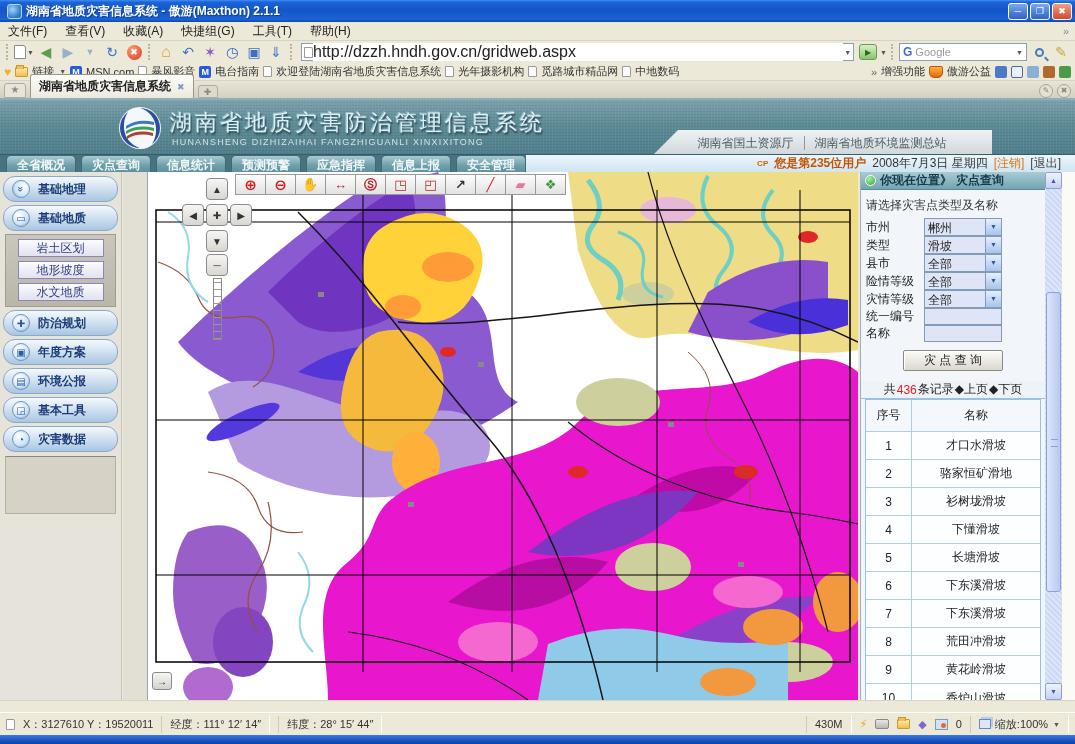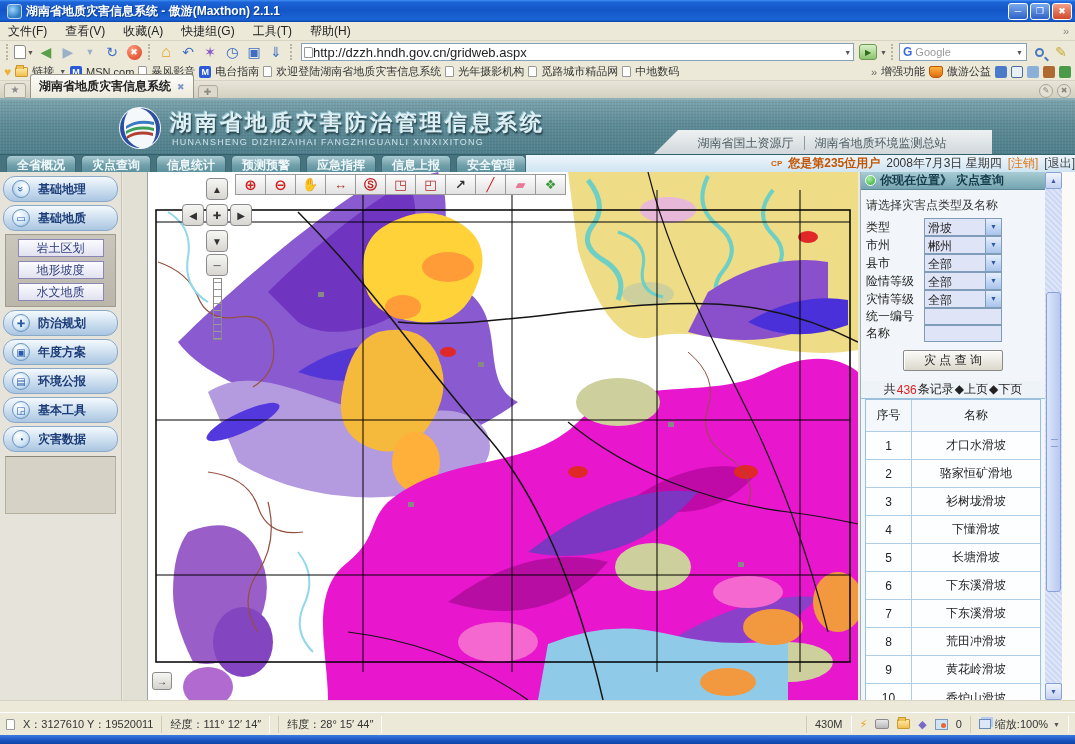--- a/index.html
+++ b/index.html
@@ -25,21 +25,21 @@
 
   
   .toolbar { left:0; top:41px; width:1075px; height:22px; background:#ece9d8; display:flex; align-items:center; gap:2px; padding:0 4px; }
   .grip { width:4px; height:16px; border-left:2px dotted #b8b4a4; margin:0 2px; }
   .tbtn { min-width:20px; height:19px; display:flex; align-items:center; justify-content:center; font-size:14px; border-radius:2px; }
   .page-ic { width:12px; height:14px; background:#fff; border:1px solid #8a8a8a; border-top-right-radius:3px; position:relative; }
   .caret { font-size:7px; color:#555; margin-left:1px; }
   .c-green { color:#5aa048; } .c-gray { color:#9ab0c8; } .c-blue { color:#3f6fc4; } .c-gold { color:#e8a020; } .c-purp { color:#8858c8; }
   .stop-ic { width:15px; height:15px; border-radius:50%; background:radial-gradient(circle at 35% 30%,#ff9a7a,#d83a1a); color:#fff; font-size:9px; line-height:15px; text-align:center; }
   .urlbox { flex:1; height:18px; background:#fff; border:1px solid #8aa0b8; display:flex; align-items:center; padding:0 2px; margin:0 3px; }
-  .urlbox input { flex:1; border:none; outline:none; font-size:13px; font-family:"Liberation Sans","DejaVu Sans",sans-serif; color:#222; }
+  .urlbox input { flex:1; border:none; outline:none; font-size:16px; font-family:"Liberation Sans","DejaVu Sans",sans-serif; color:#222; }
   .go-btn { width:18px; height:16px; background:linear-gradient(180deg,#d8f0c8,#8cc470); border:1px solid #6a9a50; border-radius:3px; color:#2a6a18; font-size:8px; text-align:center; line-height:15px; }
   .searchbox { width:128px; height:18px; background:#fff; border:1px solid #8aa0b8; display:flex; align-items:center; padding:0 3px; gap:3px; }
   .g-logo { color:#3a6cd8; font-weight:bold; font-size:12px; }
   .search-ph { color:#9a9a9a; flex:1; font-size:11px; }
   .mag { width:9px; height:9px; border:2px solid #4a7ac0; border-radius:50%; position:relative; }
   .mag::after { content:""; position:absolute; width:5px; height:2px; background:#4a7ac0; transform:rotate(45deg); left:7px; top:8px; }
 
   
   .linksbar { left:0; top:63px; width:1075px; height:18px; background:#ece9d8; border-bottom:1px solid #d8d4c4; display:flex; align-items:center; gap:4px; padding:0 4px; font-size:11px; color:#333; }
   .folder-ic { width:13px; height:10px; background:linear-gradient(180deg,#ffe9a8,#f0c050); border:1px solid #c89a30; border-radius:1px; position:relative; }
@@ -59,30 +59,30 @@
   .tab-tools { margin-left:auto; display:flex; gap:4px; align-items:center; }
   .round-btn { width:14px; height:14px; border-radius:50%; border:1px solid #a8a494; background:#e4e1d4; color:#8a8a7a; font-size:8px; text-align:center; line-height:12px; }
 
   
   .banner { left:0; top:98px; width:1075px; height:57px;
     background:linear-gradient(180deg,#7ba2ac 0%,#5d8b96 45%,#4f7f8b 100%);
     background-blend-mode:normal; overflow:hidden; border-top:2px solid #8fb0b8; border-bottom:1px solid #32606c; }
   .banner::before { content:""; position:absolute; inset:0;
     background:repeating-linear-gradient(90deg,rgba(255,255,255,.05) 0 1px,transparent 1px 3px),repeating-linear-gradient(0deg,rgba(0,0,0,.06) 0 1px,transparent 1px 3px); }
   .logo-wrap { position:absolute; left:118px; top:6px; width:44px; height:44px; }
-  .banner-title { position:absolute; left:170px; top:8px; color:#dff0f5; font-size:22px; font-weight:bold; letter-spacing:3px; text-shadow:1px 2px 2px #1e3c46, -1px -1px 0 #8fc0cc; white-space:nowrap; }
+  .banner-title { position:absolute; left:170px; top:8px; color:#dff0f5; font-size:22px; font-weight:normal; letter-spacing:3px; text-shadow:1px 2px 2px #1e3c46, -1px -1px 0 #8fc0cc; white-space:nowrap; }
   .banner-sub { position:absolute; left:172px; top:37px; color:#cfe4ea; font-size:9px; letter-spacing:1.2px; }
   .gov-tab { position:absolute; left:652px; top:30px; width:340px; height:26px; background:linear-gradient(180deg,#eef1f2,#cfd6d9); clip-path:polygon(26px 0,100% 0,100% 100%,0 100%); display:flex; align-items:center; justify-content:center; gap:10px; color:#4a5a60; font-size:12px; }
   .gov-sep { width:1px; height:14px; background:#8a9aa0; }
 
   
   .navrow { left:0; top:155px; width:1075px; height:17px; background:#46737e; display:flex; }
   .nav-tabs { display:flex; gap:5px; padding-left:6px; }
   .nav-tab { min-width:70px; padding:1px 10px 0; background:linear-gradient(180deg,#a9cad2,#6f9fa9 60%,#5d929e); border:1px solid #3d6a74; border-bottom:none; border-radius:5px 5px 0 0; color:#f0f8fa; font-weight:bold; text-align:center; font-size:12px; }
-  .userarea { flex:1; background:linear-gradient(180deg,#eef6fc,#cfe4f2); display:flex; align-items:center; justify-content:flex-end; gap:6px; font-size:12px; color:#333; }
+  .userarea { flex:1; background:linear-gradient(180deg,#eef6fc,#cfe4f2); display:flex; align-items:center; justify-content:flex-end; gap:6px; padding-right:14px; font-size:12px; color:#333; }
   .cp-mark { color:#d06000; font-size:8px; font-weight:bold; }
   .visitor { color:#c25400; font-weight:bold; }
   .logout { color:#e07818; }
   .exit { color:#444; }
 
   
   .content { left:0; top:172px; width:1075px; height:528px; background:#ece9d8; }
 
   
   .sidebar { position:absolute; left:0; top:0; width:122px; height:528px; background:#e6e3da; border-right:1px solid #c8c4b4; padding:4px 3px; }
@@ -460,30 +460,30 @@
 
   <div class="rpanel">
     <div class="loc-header">
       <span class="green-dot"></span>
       <span class="loc-text">你现在位置》</span>
       <span class="loc-text">灾点查询</span>
     </div>
     <div class="instruction">请选择灾害点类型及名称</div>
 
     <div class="frow">
+      <span class="flabel">市州</span>
+      <div class="combo">
+        <span class="combo-val">郴州</span>
+        <span class="combo-btn">▼</span>
+      </div>
+    </div>
+    <div class="frow">
       <span class="flabel">类型</span>
       <div class="combo">
         <span class="combo-val">滑坡</span>
-        <span class="combo-btn">▼</span>
-      </div>
-    </div>
-    <div class="frow">
-      <span class="flabel">市州</span>
-      <div class="combo">
-        <span class="combo-val">郴州</span>
         <span class="combo-btn">▼</span>
       </div>
     </div>
     <div class="frow">
       <span class="flabel">县市</span>
       <div class="combo">
         <span class="combo-val">全部</span>
         <span class="combo-btn">▼</span>
       </div>
     </div>

